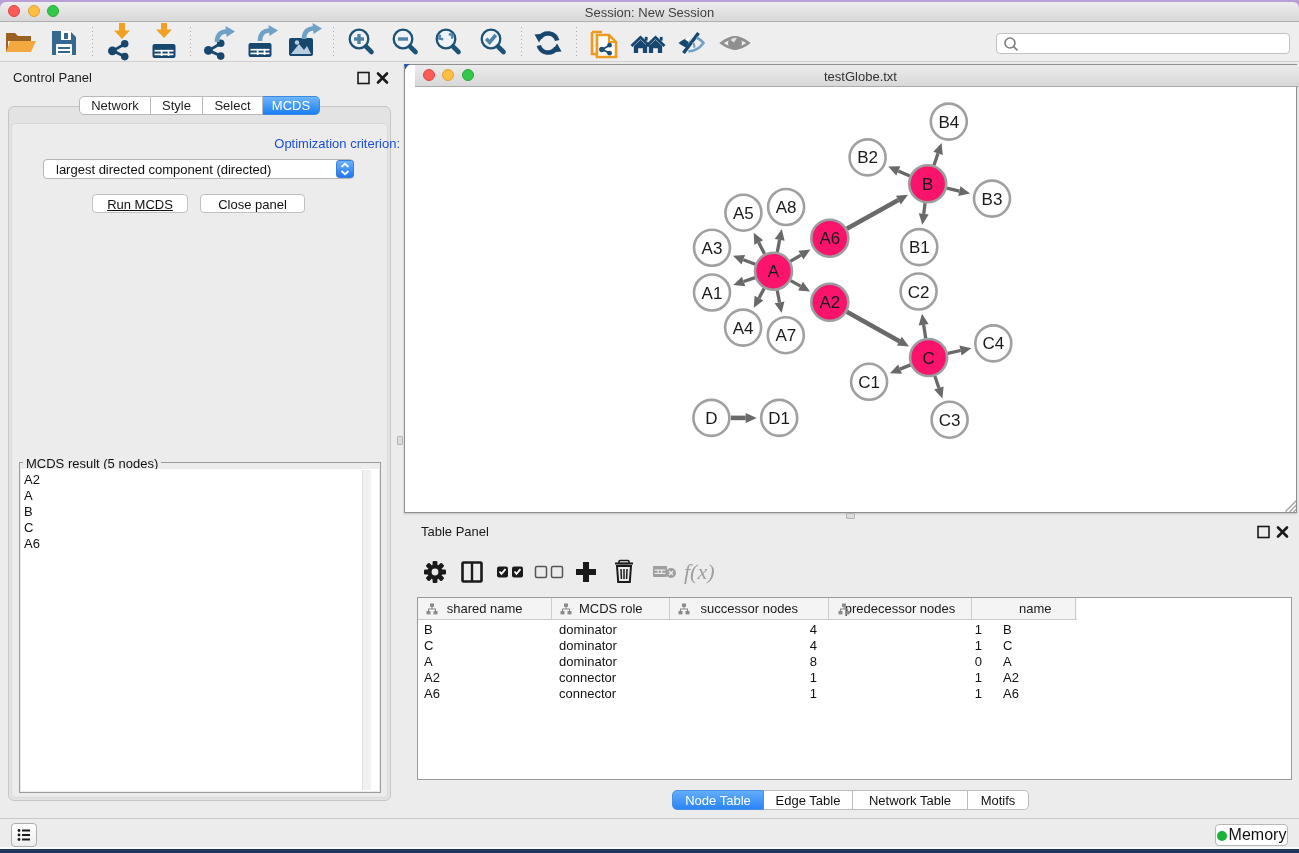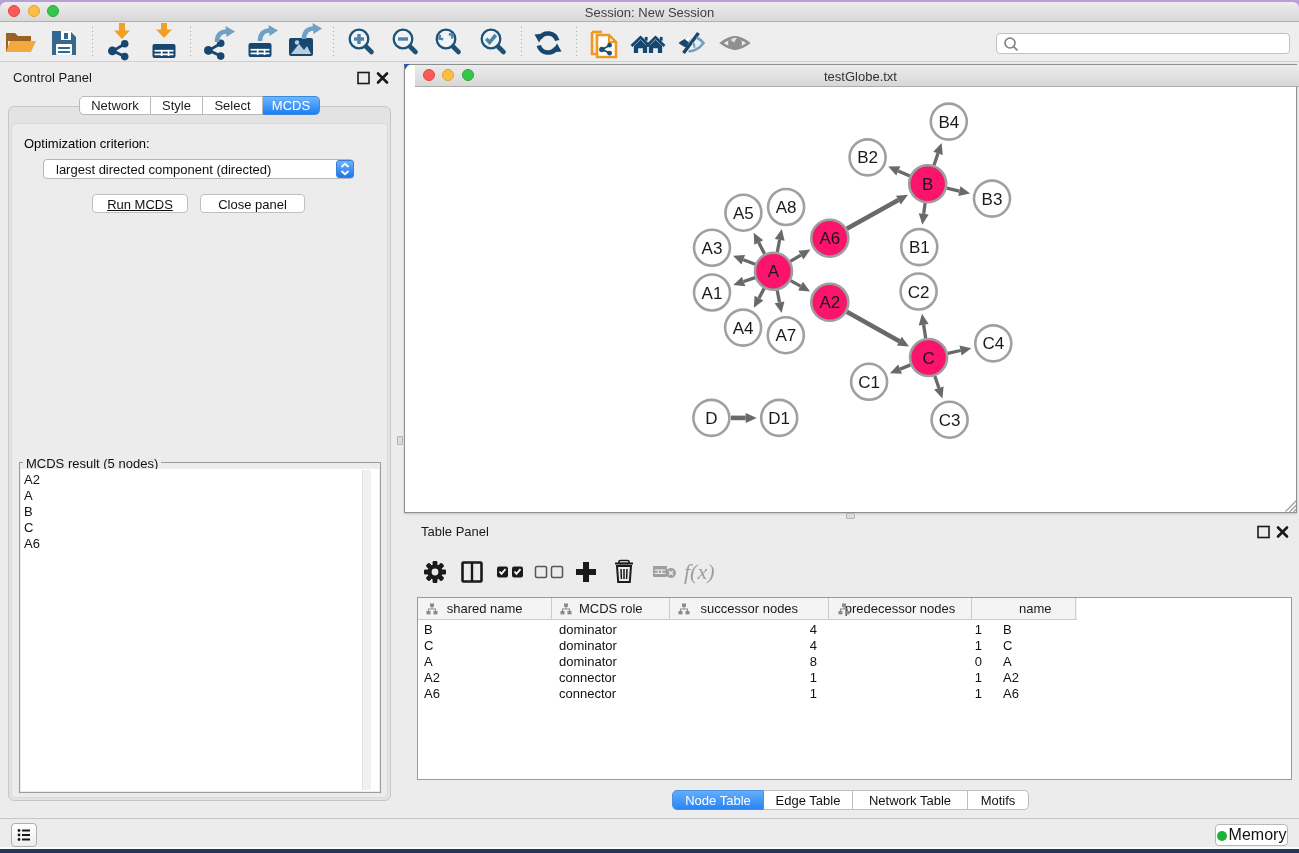--- a/index.html
+++ b/index.html
@@ -29,21 +29,21 @@
 
 #cp-title { left:13px; top:70px; font-size:13px; color:#1a1a1a; }
 #cp-tabs { left:79px; top:96px; height:19px; }
 .tab { position:absolute; top:0; height:19px; font-size:13px; color:#1c1c1c;
   text-align:center; line-height:18px; background:#ffffff; border:1px solid #b9b9b9; }
 .tab.sel { background:linear-gradient(#6fb5fb,#1a7ff4); color:#fff; border-color:#3c8ae0; }
 #cp-outer { left:8px; top:106px; width:383px; height:695px;
   border:1px solid #c6c6c6; border-radius:6px; background:#e3e3e3; }
 #cp-inner { left:11px; top:123px; width:377px; height:675px;
   background:#ececec; border:1px solid #d9d9d9; border-radius:4px; }
-#opt-label { left:0px; top:136px; width:400px; text-align:left; font-size:13px; color:#000000;padding-left:24px; }
+#opt-label { left:0px; top:136px; width:400px; text-align:right; font-size:13px; color:#1d4ed8;padding-left:24px; }
 #combo { left:43px; top:159px; width:311px; height:20px; background:#fff;
   border:1px solid #b5b5b5; border-radius:4px; font-size:13px; color:#111;
   line-height:19px; padding-left:12px; }
 #combo-btn { left:336px; top:160px; width:18px; height:18px;
   background:linear-gradient(#6cb3fb,#2076ee); border-radius:3px;
   border:1px solid #3c7fd6; }
 .btn { position:absolute; height:19px; background:#ffffff; border:1px solid #c0c0c0;
   border-radius:4px; font-size:13px; color:#111; text-align:center; line-height:19px; }
 #groupbox { left:19px; top:462px; width:362px; height:331px;
   border:1px solid #9b9b9b; }

